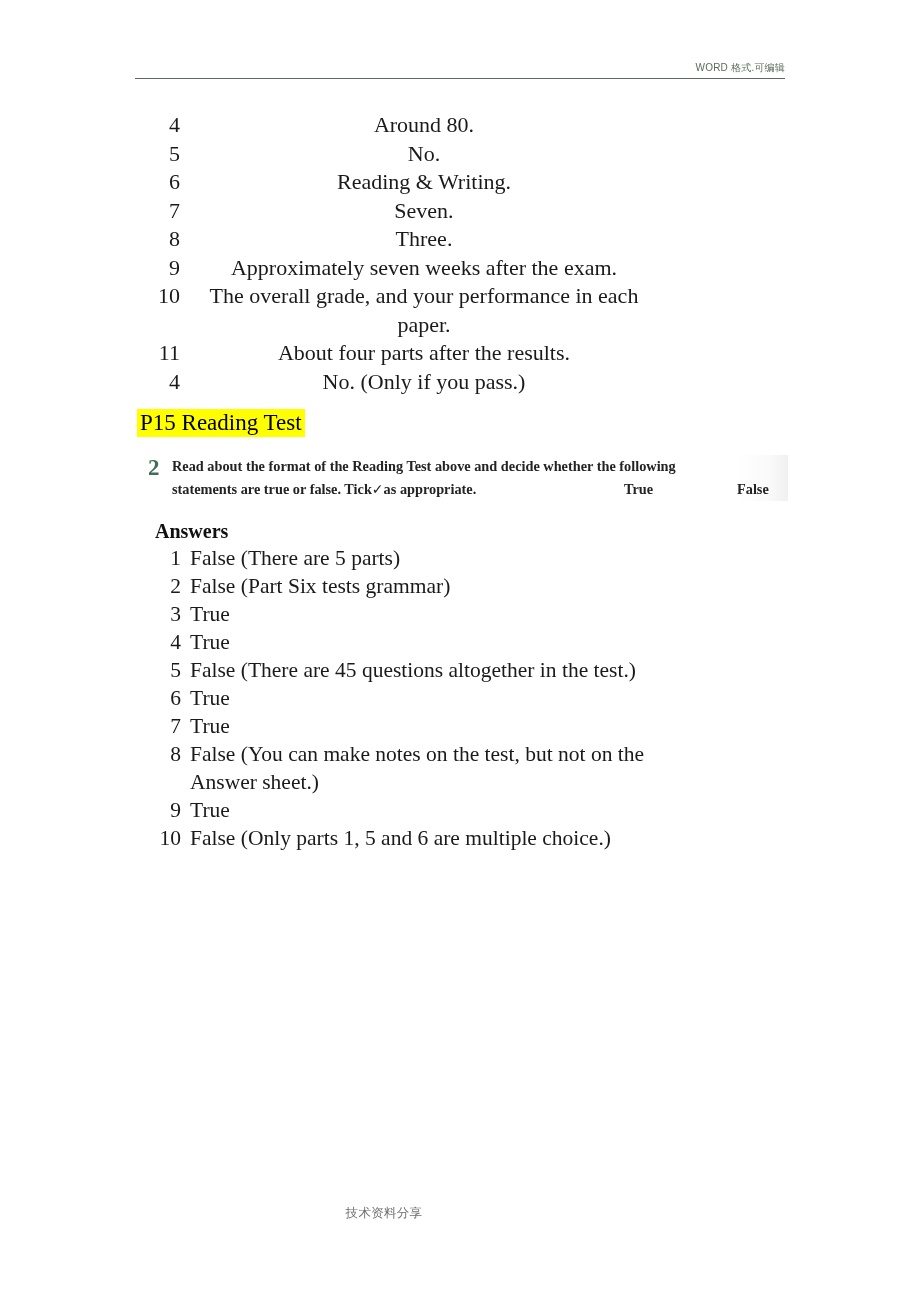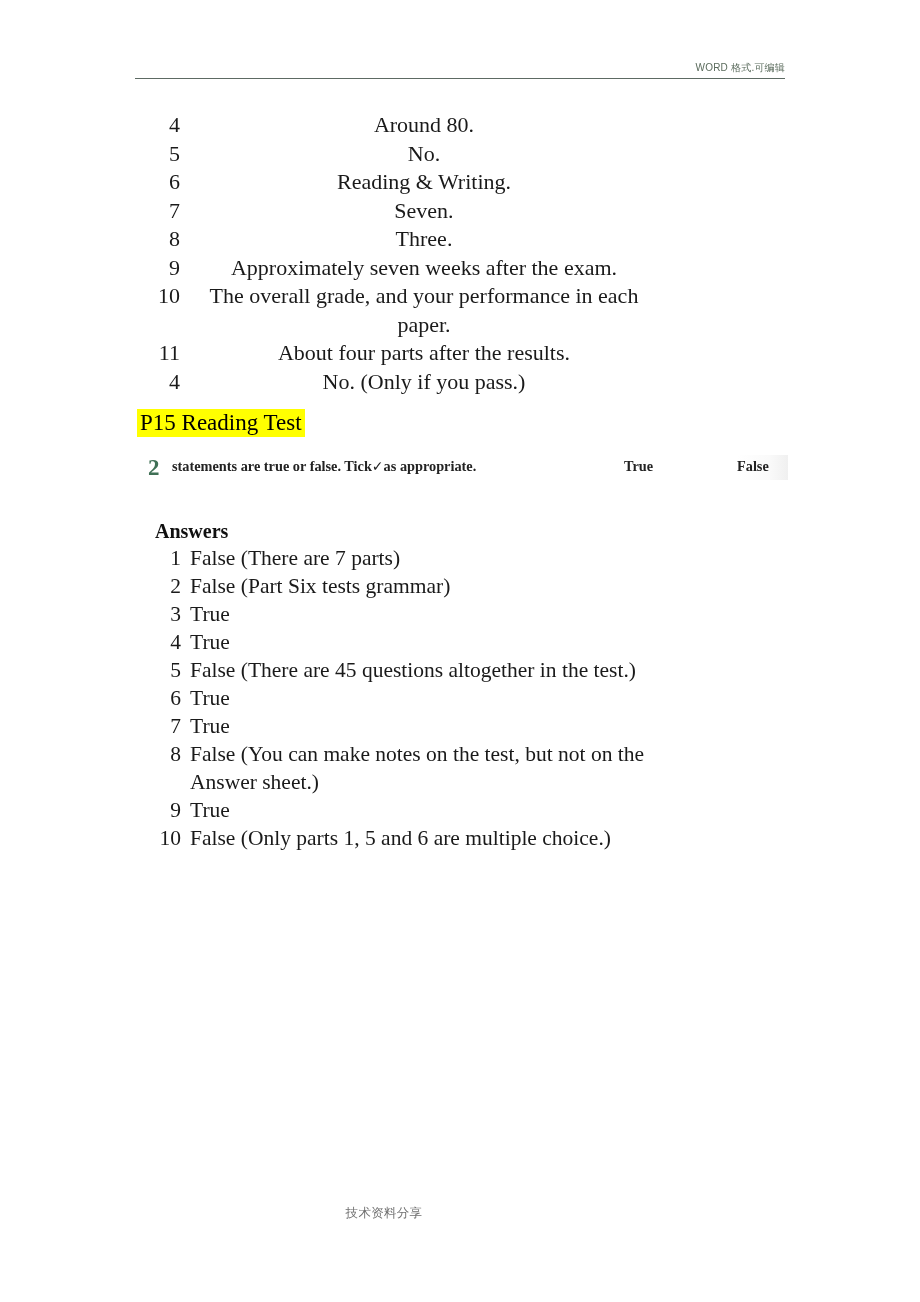--- a/index.html
+++ b/index.html
@@ -226,36 +226,37 @@
     </li>
   </ol>
 
 <div class="section-heading">
   <span class="hl">P15 Reading Test</span>
 </div>
 
 <div class="exercise">
   <div class="exercise-num">2</div>
   <div class="exercise-body">
+    <div>Read about the format of the Reading Test above and decide whether the following</div>
     <div class="exercise-line2">
       <span class="stmt">statements are true or false. Tick </span>
         <span class="tick">✓</span>
         <span class="stmt"> as appropriate.</span>
       <span class="col-true">True</span>
       <span class="col-false">False</span>
     </div>
   </div>
 </div>
 
 <div class="answers-heading">Answers</div>
 
 <ol class="num-list answers-list">
     <li>
       <span class="num">1</span>
-      <span class="txt">False (There are 7 parts)</span>
+      <span class="txt">False (There are 5 parts)</span>
     </li>
     <li>
       <span class="num">2</span>
       <span class="txt">False (Part Six tests grammar)</span>
     </li>
     <li>
       <span class="num">3</span>
       <span class="txt">True</span>
     </li>
     <li>

